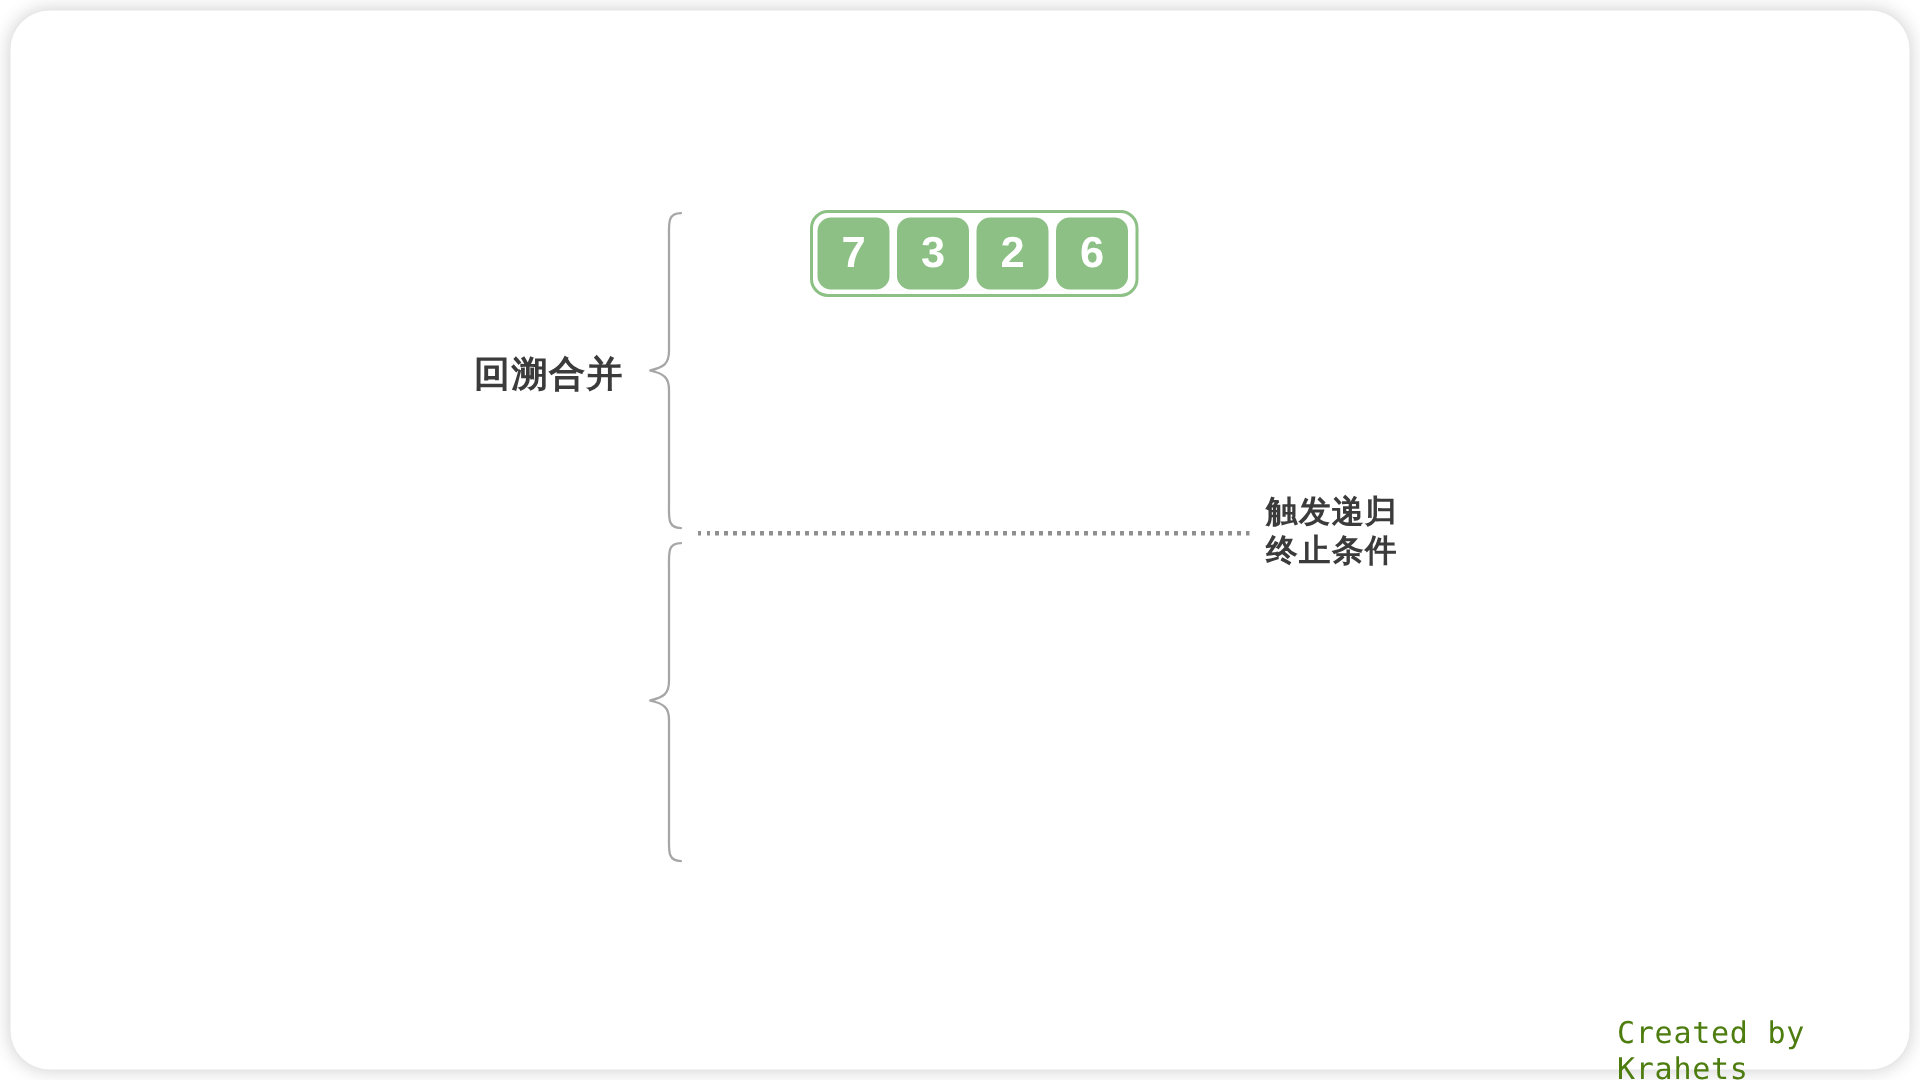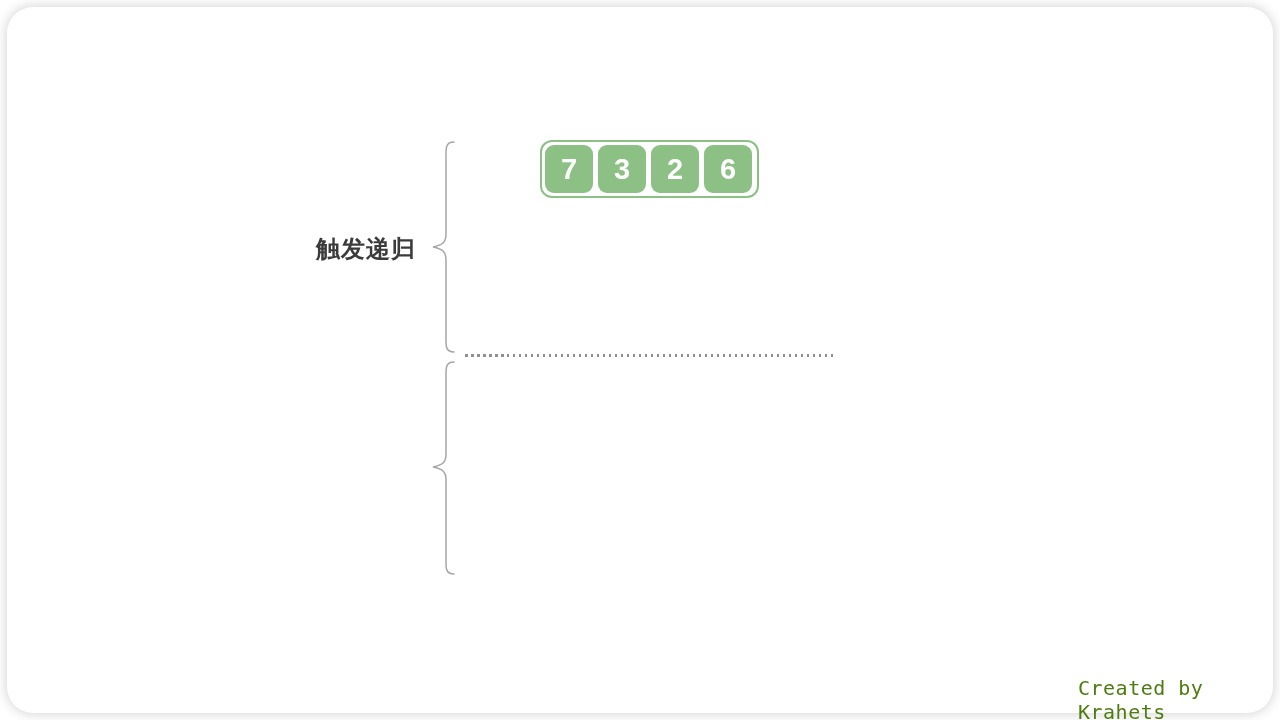--- a/index.html
+++ b/index.html
@@ -76,19 +76,23 @@
   </div>
 
   <svg class="brace brace-top" width="34" height="214" viewBox="0 0 34 214">
     <path d="M30,2 C21,2 22,9 22,18 L22,94 C22,102 19,105 9,107 C19,109 22,112 22,120 L22,196 C22,205 21,212 30,212"></path>
   </svg>
 
   <svg class="brace brace-bottom" width="34" height="216" viewBox="0 0 34 216">
     <path d="M30,2 C21,2 22,9 22,18 L22,94 C22,102 19,105 9,107 C19,109 22,112 22,120 L22,198 C22,207 21,214 30,214"></path>
   </svg>
 
-  <div class="phase-label phase-top-label">触发递归</div>
+  <div class="phase-label phase-top-label">回溯合并</div>
 
   <div class="dotted-line"></div>
 
+  <div class="termination-label">
+    <div>触发递归</div>
+    <div>终止条件</div>
+  </div>
 
   <div class="watermark">Created by Krahets</div>
 </div>
 
 </body></html>

